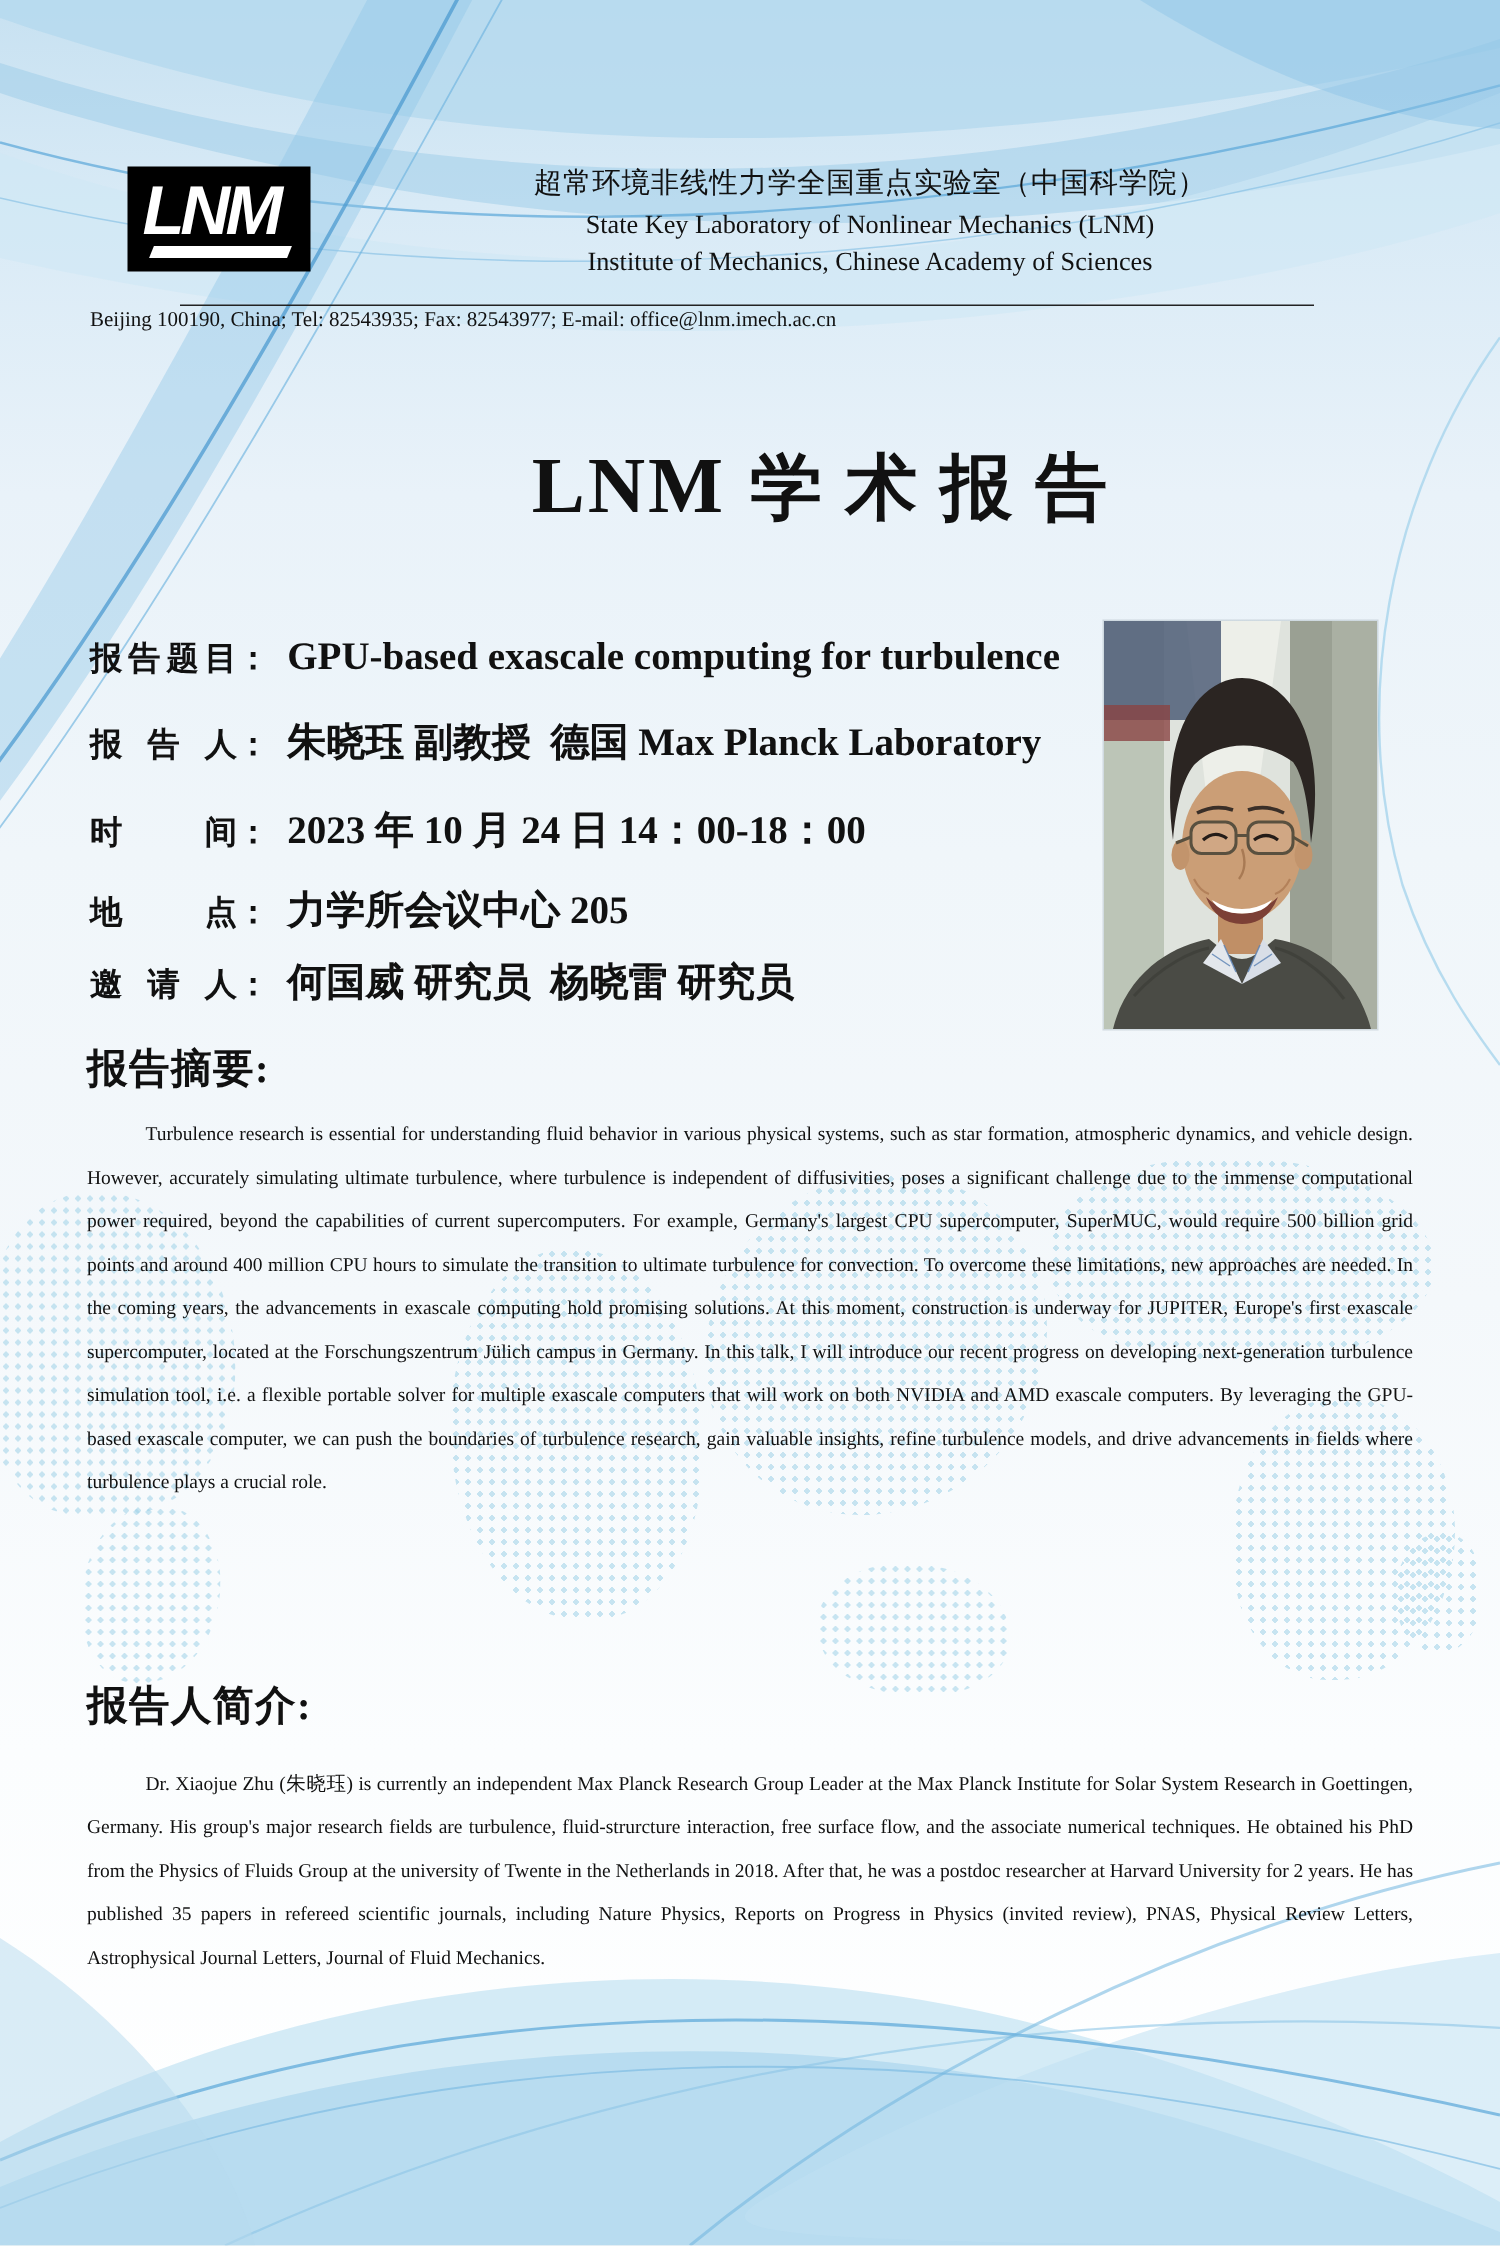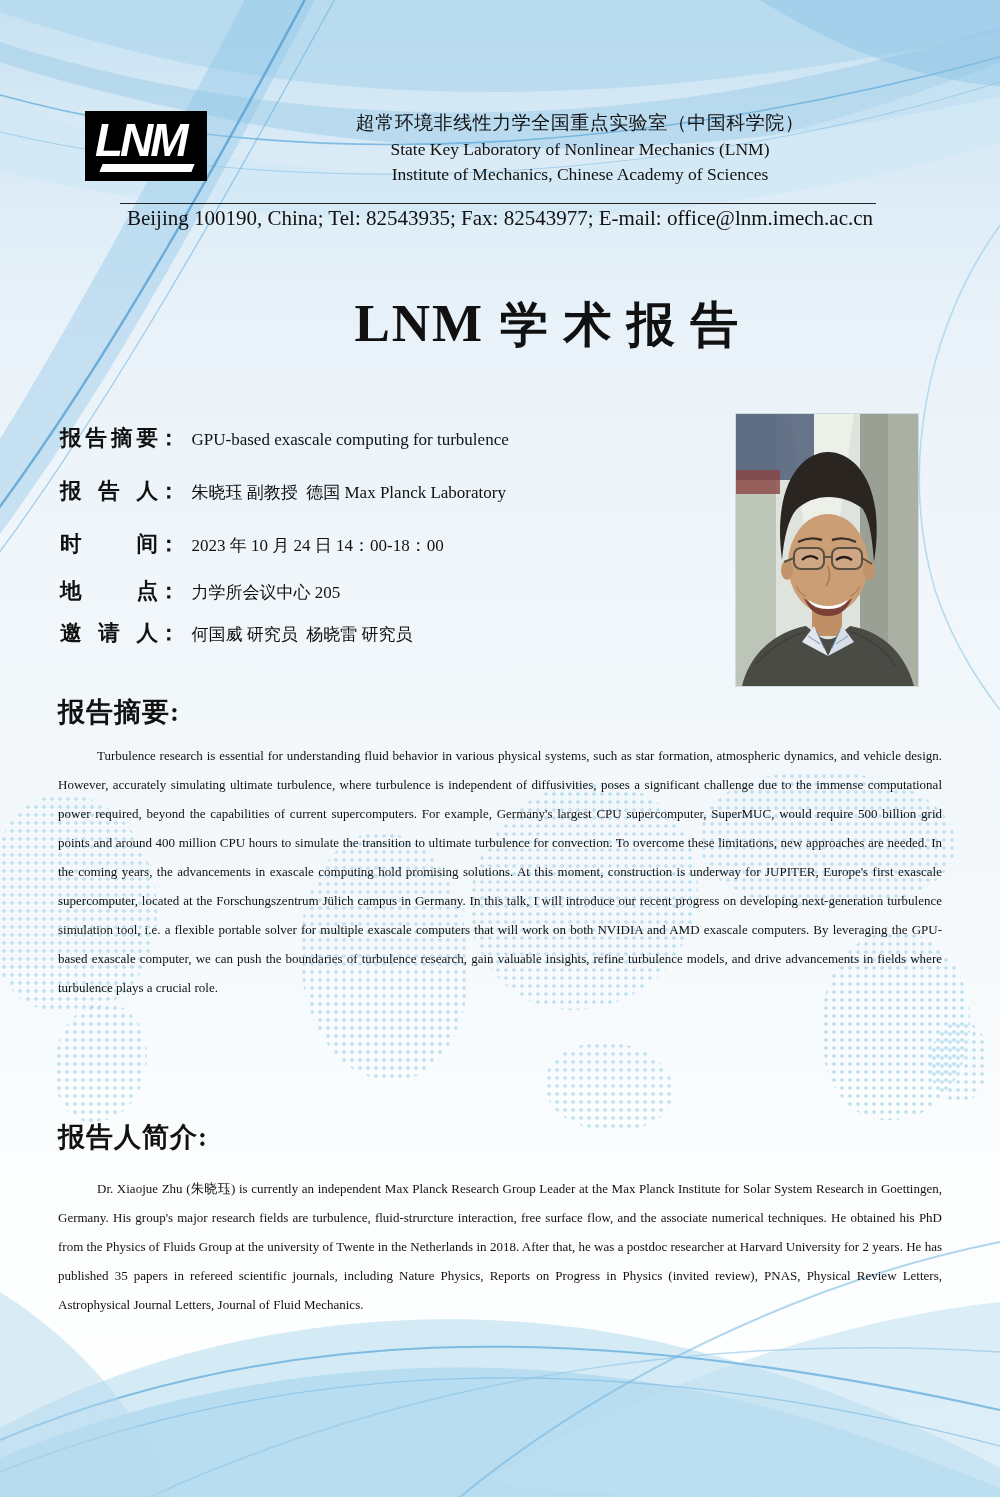--- a/index.html
+++ b/index.html
@@ -27,36 +27,36 @@
     font-weight:bold; font-style:italic; font-size:46px; letter-spacing:-3px;
   }
   .logo-bar{
     position:absolute; left:16px; right:14px; bottom:9px; height:8px;
     background:#fff; transform:skewX(-22deg);
   }
   .head-block{position:absolute; left:260px; top:110px; width:640px; text-align:center; z-index:2; line-height:1.42;}
   .lab-cn{font-family:"Liberation Sans", sans-serif; font-size:19px; letter-spacing:.5px;}
   .lab-en,.inst-en{font-size:17.5px;}
   .hdr-divider{position:absolute; left:120px; top:203px; width:756px; height:0; border-top:1.4px solid #222; z-index:2;}
-  .contact{position:absolute; left:60px; top:206px; width:880px; text-align:center; font-size:21px; z-index:2;}
+  .contact{position:absolute; left:60px; top:206px; width:880px; font-size:14px; z-index:2;}
   
   .title{position:absolute; left:0; top:293px; width:100%; text-align:center; z-index:2; font-weight:bold;margin-left:30px;}
   .title .latin{font-size:53px; letter-spacing:2px;}
   .title .cn{font-size:48px; letter-spacing:.32em; margin-left:.25em;}
   
   .details{position:absolute; left:60px; top:423px; width:660px; z-index:2;}
   .drow{display:flex; align-items:baseline; margin-bottom:24px;}
   .drow:nth-child(3){margin-bottom:18px;}
   .drow:nth-child(4){margin-bottom:13px;}
   .dlabel{
     display:inline-block; width:98px; font-size:21.5px; font-weight:bold;
     text-align:justify; text-align-last:justify;
   }
   .dcolon{font-size:21.5px; font-weight:bold; margin-right:12px;}
-  .dvalue{font-size:17px; font-weight:normal; white-space:pre;}
+  .dvalue{font-size:26px; font-weight:bold; white-space:pre;}
   
   .photo{position:absolute; left:736px; top:414px; width:182px; height:272px; z-index:2; box-shadow:0 0 0 1px rgba(120,140,150,.25);}
   
   .sec-head{position:absolute; left:58px; z-index:2; font-size:27px; font-weight:bold; letter-spacing:1px;}
   .sec-head.abstract{top:694px;}
   .sec-head.bio{top:1119px;}
   .para{
     position:absolute; left:58px; width:884px; z-index:2;
     font-size:13px; line-height:29px; text-align:justify; text-indent:39px;
   }
@@ -118,21 +118,21 @@
     <div class="contact">Beijing 100190, China; Tel: 82543935; Fax: 82543977; E-mail: office@lnm.imech.ac.cn</div>
   </div>
 
   <div class="title">
     <span class="latin">LNM</span>
     <span class="cn">学术报告</span>
   </div>
 
   <div class="details">
     <div class="drow">
-      <span class="dlabel">报告摘要</span>
+      <span class="dlabel">报告题目</span>
       <span class="dcolon">：</span>
       <span class="dvalue">GPU-based exascale computing for turbulence</span>
     </div>
     <div class="drow">
       <span class="dlabel">报告人</span>
       <span class="dcolon">：</span>
       <span class="dvalue">朱晓珏 副教授  德国 Max Planck Laboratory</span>
     </div>
     <div class="drow">
       <span class="dlabel">时间</span>

